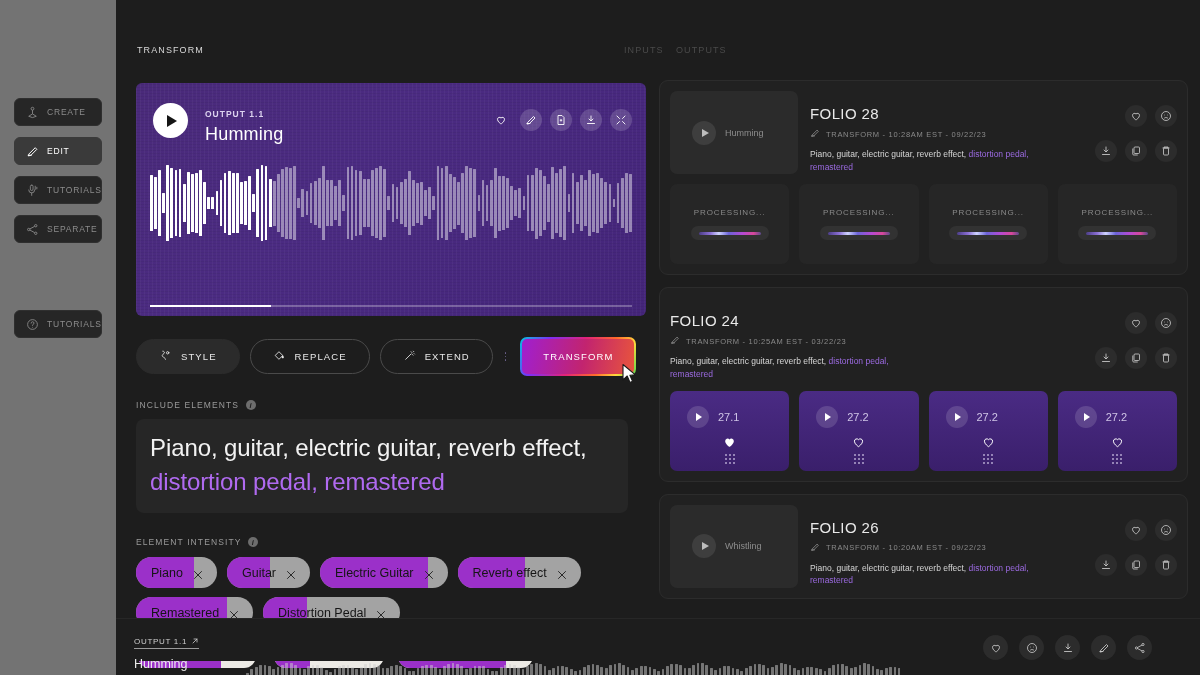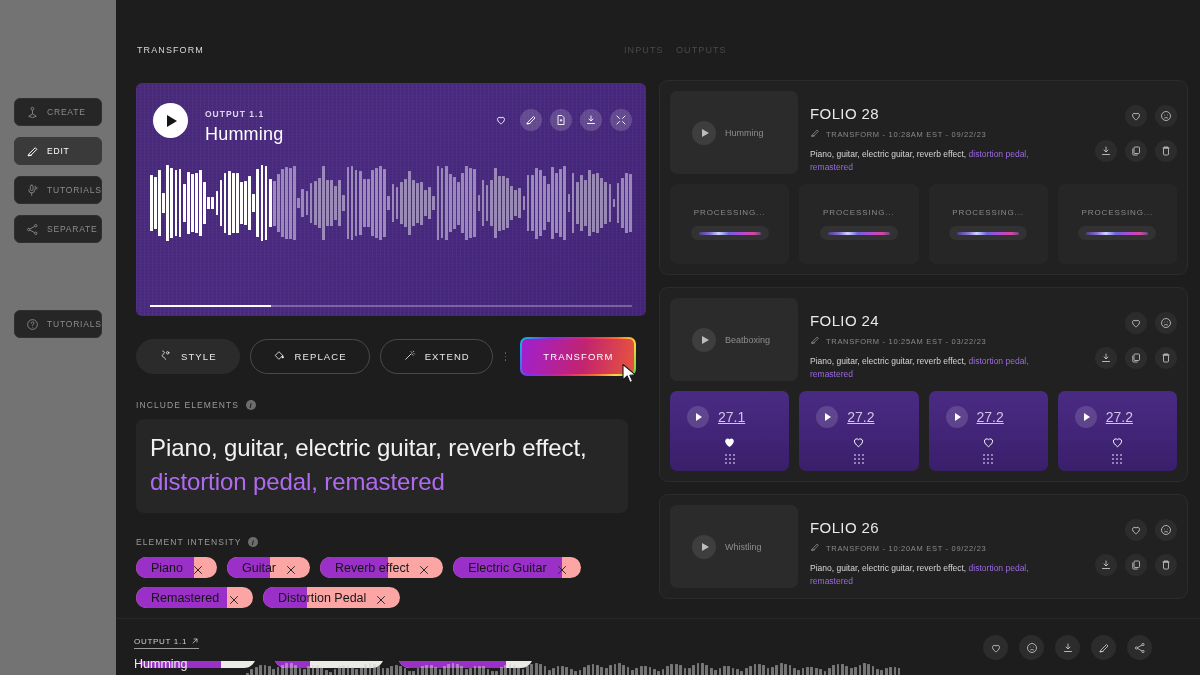--- a/index.html
+++ b/index.html
@@ -160,22 +160,22 @@
     background: #262626; border-radius: 8px;
     padding: 12px 14px 14px 14px;
     font-size: 24px; line-height: 1.42; color: #f2f2f2;
     letter-spacing: -.1px;
   }
   .prompt-box .hl { color: #b06af0; }
 
   
   .chips { display: flex; flex-wrap: wrap; gap: 9px 10px; margin-top: 10px; width: 500px; }
   .chip {
-    position: relative; height: 21px; border-radius: 16px;
-    background: #fca5a5; overflow: hidden;
+    position: relative; height: 31px; border-radius: 16px;
+    background: #a3a3a3; overflow: hidden;
     display: flex; align-items: center; padding: 0 13px 0 15px; gap: 9px;
     cursor: pointer;
   }
   .chip .fill { position: absolute; left: 0; top: 0; bottom: 0; background: #9b30c9; }
   .chip .txt { position: relative; font-size: 12.5px; color: #151515; white-space: nowrap; }
   .chip .x { position: relative; width: 12px; height: 12px; }
 
   
   .right {
     position: absolute; left: 659px; top: 70px;
@@ -236,21 +236,21 @@
 
   .vcard {
     flex: 1; height: 80px; border-radius: 7px;
     background: linear-gradient(180deg, #4a2b84 0%, #3a1f6b 100%);
     position: relative;
     cursor: pointer;
   }
   .vcard .top { display: flex; align-items: center; gap: 9px; padding: 15px 0 0 17px; }
   .vcard .vplay { width: 22px; height: 22px; border-radius: 50%; background: rgba(255,255,255,.14); display: flex; align-items: center; justify-content: center; }
   .vcard .vplay .tri { width:0;height:0;margin-left:2px;border-left:6px solid #fff;border-top:4px solid transparent;border-bottom:4px solid transparent; }
-  .vcard .vlabel { font-size: 14px; color: #cfc4e6; text-decoration: underline; }
+  .vcard .vlabel { font-size: 11px; color: #cfc4e6; }
   .vcard .vheart { position: absolute; left: 0; right: 0; top: 44px; display: flex; justify-content: center; color: #fff; }
   .vcard .vheart svg { width: 15px; height: 14px; }
   .vcard .vdrag { position: absolute; left: 0; right: 0; bottom: 7px; display: flex; justify-content: center; }
   .griddots { display: grid; grid-template-columns: repeat(3, 2px); gap: 2px; }
   .griddots span { width: 2px; height: 2px; background: #b3a5cf; border-radius: 50%; display: block; }
 
   
   .dock {
     position: absolute; left: 116px; bottom: 0;
     width: 1084px; height: 57px;
@@ -579,29 +579,29 @@
             </svg></span>
         </div>
         <div class="chip">
           <div class="fill" style="width: 52%;"></div>
           <span class="txt">Guitar</span>
           <span class="x"><svg viewBox="0 0 24 24" fill="none" stroke="#2a2a2a" stroke-width="2" stroke-linecap="round">
               <path d="M5 5l14 14M19 5L5 19"></path>
             </svg></span>
         </div>
         <div class="chip">
-          <div class="fill" style="width: 55%;"></div>
-          <span class="txt">Reverb effect</span>
+          <div class="fill" style="width: 85%;"></div>
+          <span class="txt">Electric Guitar</span>
           <span class="x"><svg viewBox="0 0 24 24" fill="none" stroke="#2a2a2a" stroke-width="2" stroke-linecap="round">
               <path d="M5 5l14 14M19 5L5 19"></path>
             </svg></span>
         </div>
         <div class="chip">
-          <div class="fill" style="width: 85%;"></div>
-          <span class="txt">Electric Guitar</span>
+          <div class="fill" style="width: 55%;"></div>
+          <span class="txt">Reverb effect</span>
           <span class="x"><svg viewBox="0 0 24 24" fill="none" stroke="#2a2a2a" stroke-width="2" stroke-linecap="round">
               <path d="M5 5l14 14M19 5L5 19"></path>
             </svg></span>
         </div>
         <div class="chip">
           <div class="fill" style="width: 78%;"></div>
           <span class="txt">Remastered</span>
           <span class="x"><svg viewBox="0 0 24 24" fill="none" stroke="#2a2a2a" stroke-width="2" stroke-linecap="round">
               <path d="M5 5l14 14M19 5L5 19"></path>
             </svg></span>
@@ -696,26 +696,20 @@
           <div class="pcard">
             <div class="ptxt">PROCESSING...</div>
             <div class="pbar">
               <div class="inner"></div>
             </div>
           </div>
         </div>
       </div>
       <div class="folio">
         <div class="folio-head">
-          <div class="thumb">
-            <div class="tplay">
-              <span class="tri"></span>
-            </div>
-            <div class="tlabel">Beatboxing</div>
-          </div>
           <div class="folio-body">
             <div class="folio-title">FOLIO 24</div>
             <div class="folio-sub">
               <span><svg viewBox="0 0 24 24" fill="none" stroke="currentColor" stroke-width="2" stroke-linecap="round">
                   <path d="M4 19h7"></path>
                   <path d="M6 16l11-11 3 3-11 11-4 1z"></path>
                 </svg></span>
               <span>TRANSFORM - 10:25AM EST - 03/22/23</span>
             </div>
             <div class="folio-desc"><span>Piano, guitar, electric guitar, reverb effect, </span><span class="hl">distortion pedal, remastered</span></div>

